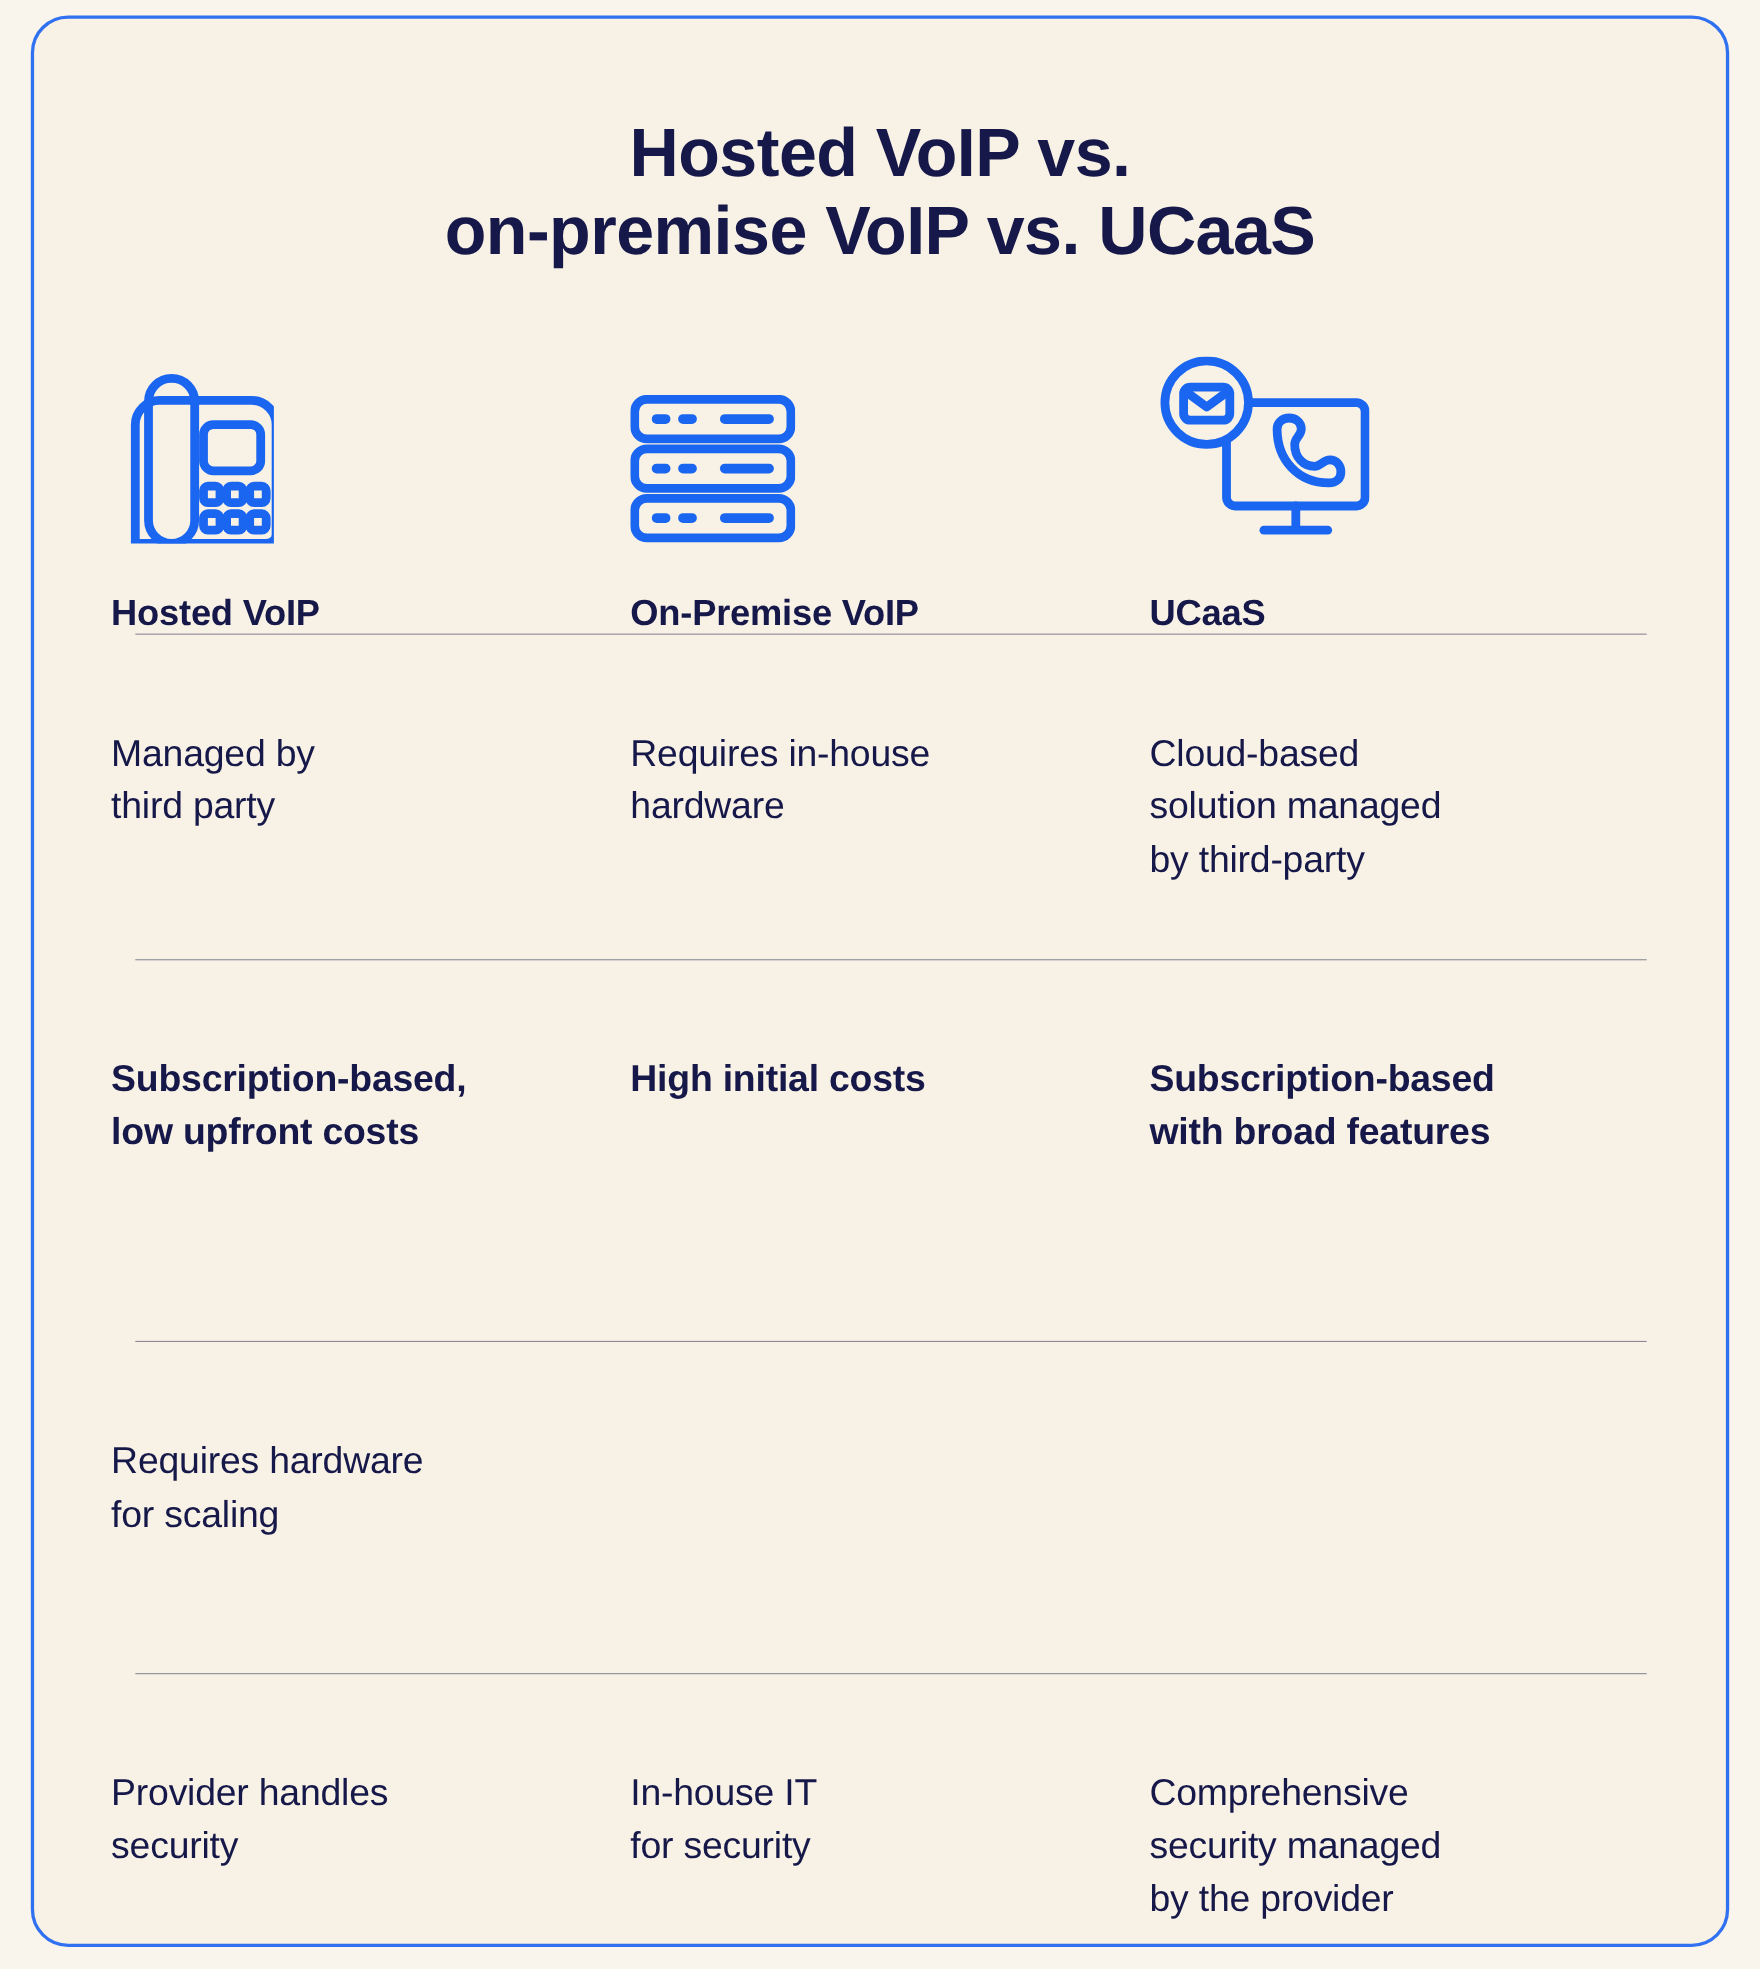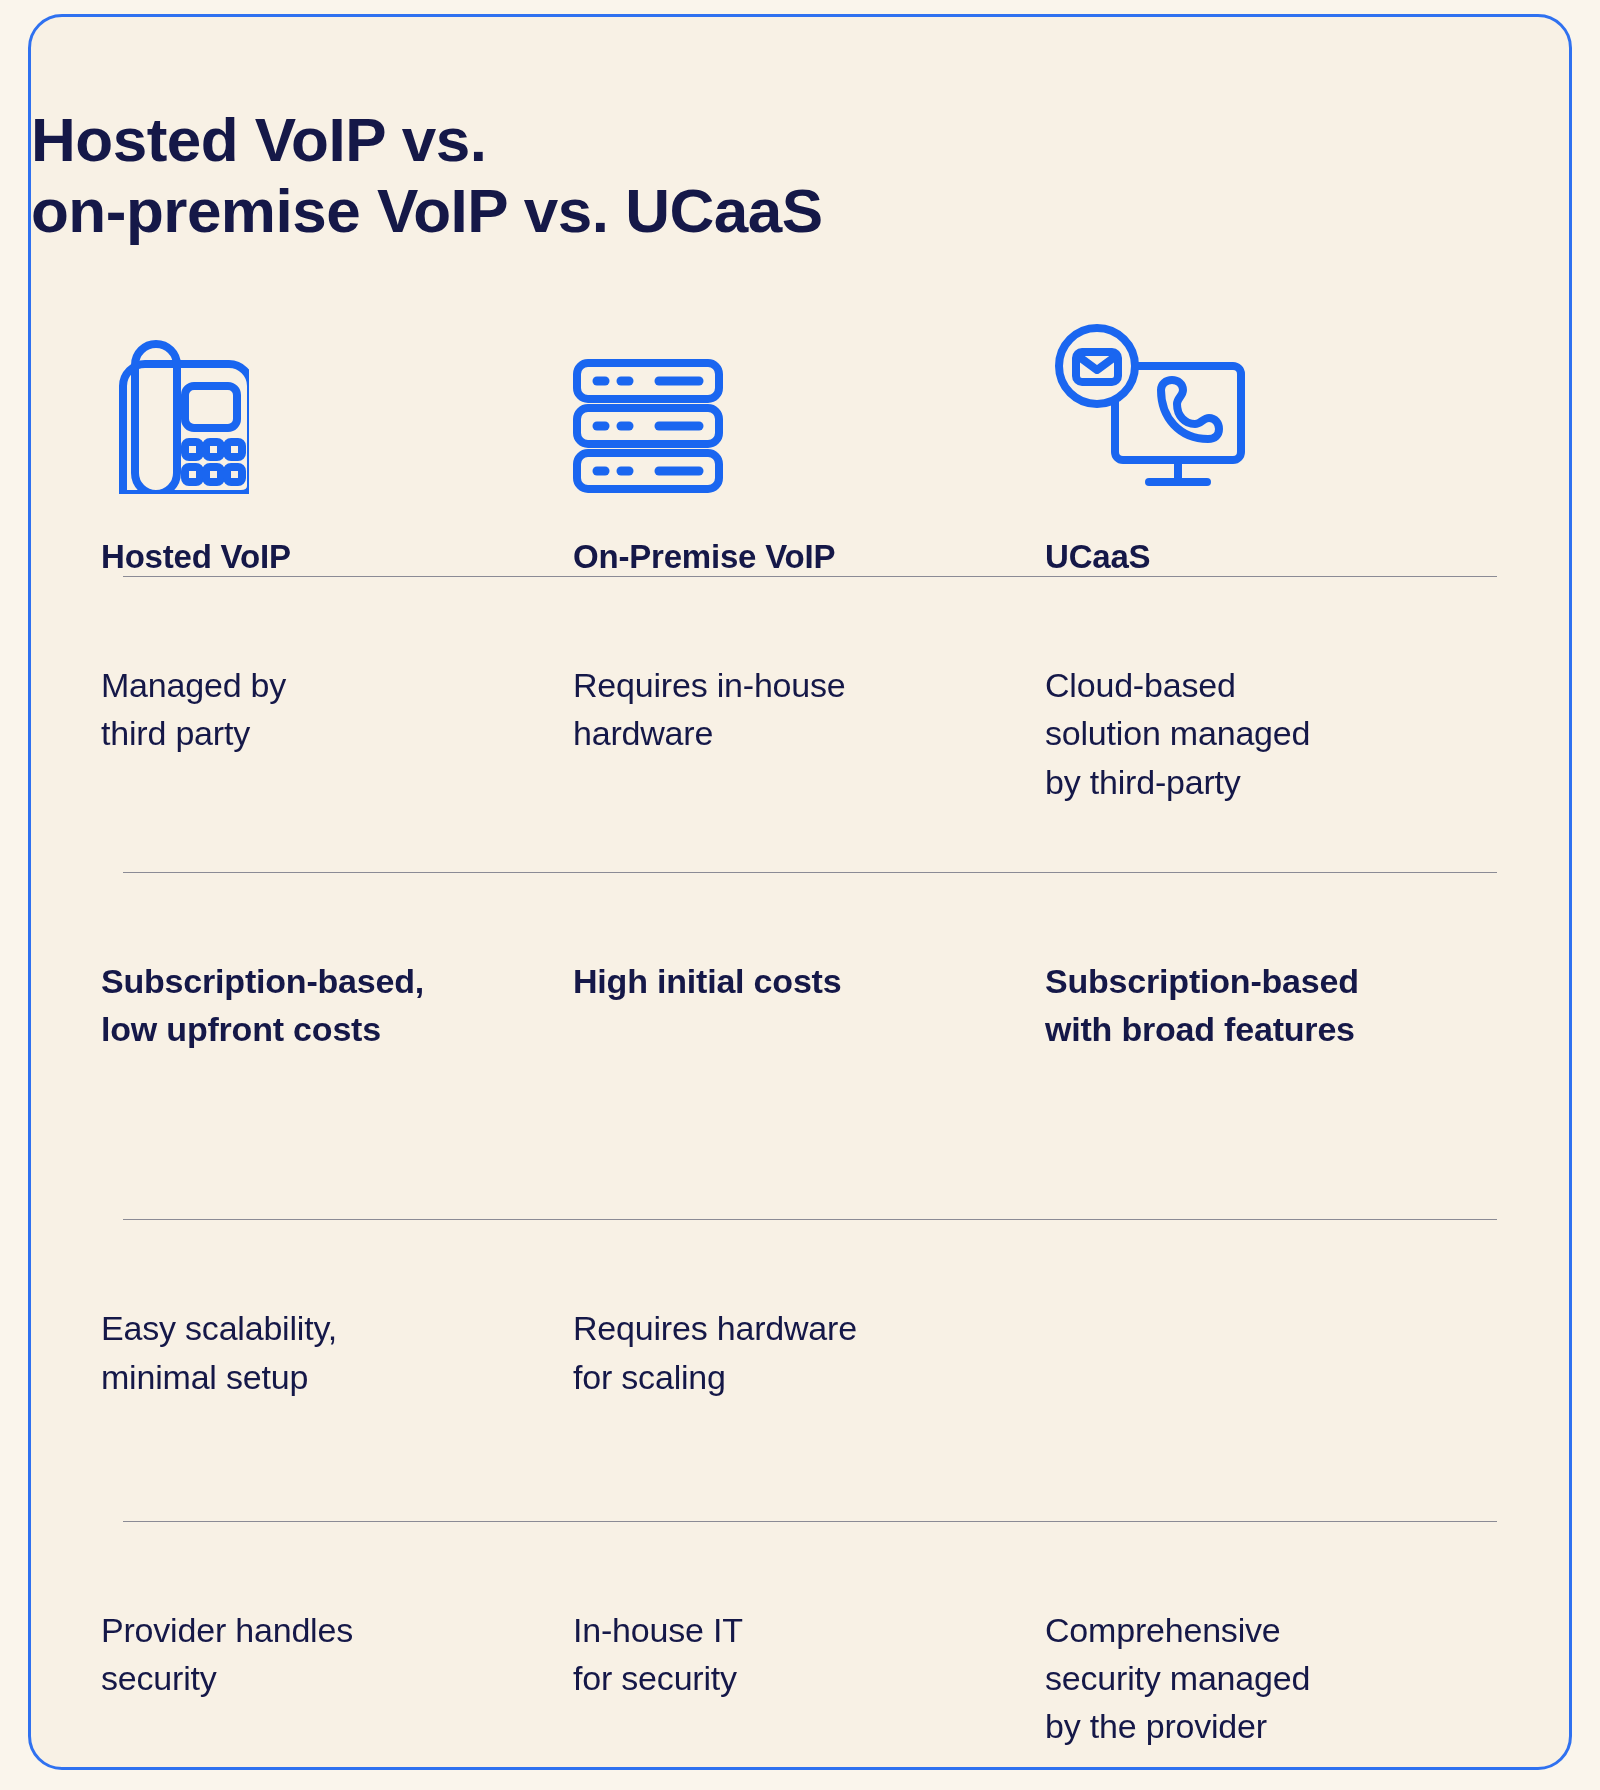--- a/index.html
+++ b/index.html
@@ -23,21 +23,21 @@
     box-sizing: border-box;
     background: #f8f1e5;
     border: 3px solid #2f71f0;
     border-radius: 34px;
     overflow: hidden;
   }
 
   .title {
     margin: 0;
     padding-top: 88px;
-    text-align: left;
+    text-align: center;
     color: #151848;
     font-size: 62px;
     font-weight: 700;
     line-height: 1.14;
     letter-spacing: -0.5px;
   }
   .title-line { display: block; }
 
   .grid {
     position: absolute;
@@ -201,24 +201,20 @@
       </div>
       <div class="cell">
         <span class="cell-inner">Subscription-based
 with broad features</span>
       </div>
     </div>
 
     <div class="rule"></div>
     <div class="row row-r3">
       <div class="cell cell-pad">
-        <span class="cell-inner">Easy scalability,
-minimal setup</span>
-      </div>
-      <div class="cell cell-pad">
         <span class="cell-inner">Requires hardware
 for scaling</span>
       </div>
     </div>
 
     <div class="rule"></div>
     <div class="row row-r4">
       <div class="cell cell-pad">
         <span class="cell-inner">Provider handles
 security</span>

